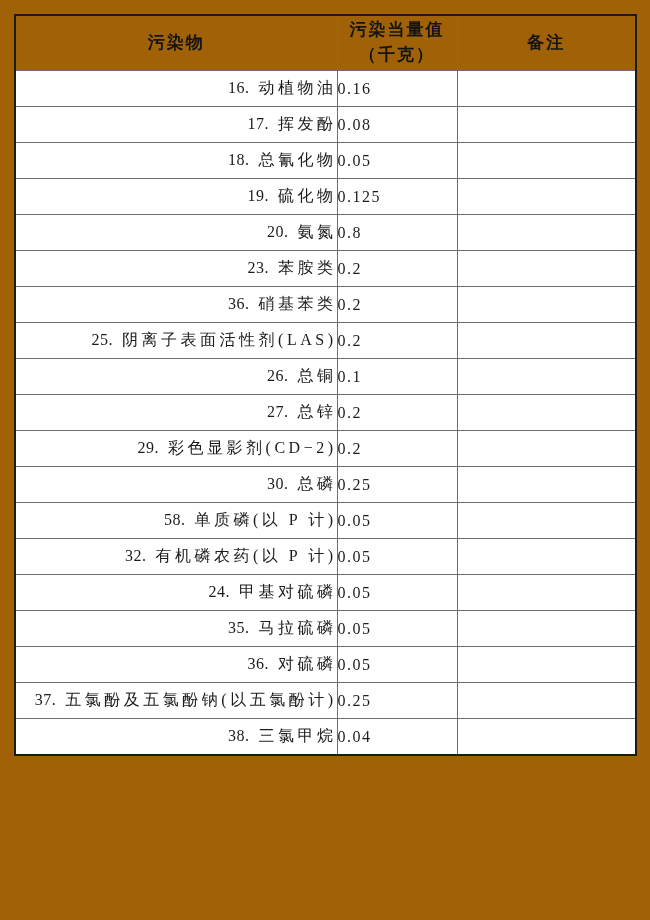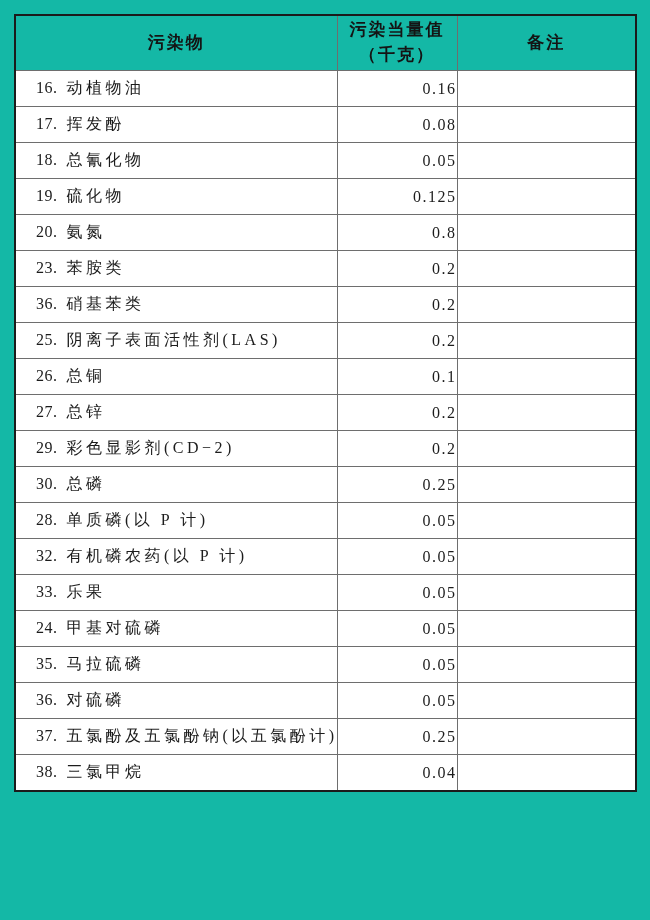--- a/index.html
+++ b/index.html
@@ -4,21 +4,21 @@
 <style>
   html, body {
     margin: 0;
     padding: 0;
     background: #ffffff;
   }
   .page {
     position: relative;
     width: 650px;
     height: 920px;
-    background: #14b8a6;
+    background: #a16207;
     font-family: "Liberation Serif", "DejaVu Serif", serif;
     overflow: hidden;
   }
   table.pollutant-table {
     position: absolute;
     left: 14px;
     top: 14px;
     width: 621px;
     border-collapse: collapse;
     table-layout: fixed;
@@ -42,34 +42,34 @@
     line-height: 1.45;
   }
   .pollutant-table tbody td {
     height: 35px;
     font-size: 16px;
     color: #1c1c1c;
     vertical-align: middle;
     background: #ffffff;
   }
   td.name-cell {
-    text-align: left;
-    padding-left: 20px;
+    text-align: right;
+    padding-left: 0;
     white-space: nowrap;
     margin-top: 32px;
   }
   .row-no {
     letter-spacing: 0.5px;
     margin-right: 9px;
   }
   .row-name {
     letter-spacing: 3.5px;
   }
   td.value-cell {
-    text-align: right;
+    text-align: left;
     letter-spacing: 1.5px;
   }
   td.remark-cell {
     text-align: center;
   }
 </style>
 </head>
 <body>
 
 <div class="page">
@@ -144,31 +144,26 @@
           <td class="name-cell"><span class="row-no">29.</span><span class="row-name">彩色显影剂(CD−2)</span></td>
           <td class="value-cell">0.2</td>
           <td class="remark-cell"></td>
         </tr>
         <tr>
           <td class="name-cell"><span class="row-no">30.</span><span class="row-name">总磷</span></td>
           <td class="value-cell">0.25</td>
           <td class="remark-cell"></td>
         </tr>
         <tr>
-          <td class="name-cell"><span class="row-no">28.</span><span class="row-name">单质磷(以 P 计)</span></td>
+          <td class="name-cell"><span class="row-no">58.</span><span class="row-name">单质磷(以 P 计)</span></td>
           <td class="value-cell">0.05</td>
           <td class="remark-cell"></td>
         </tr>
         <tr>
           <td class="name-cell"><span class="row-no">32.</span><span class="row-name">有机磷农药(以 P 计)</span></td>
-          <td class="value-cell">0.05</td>
-          <td class="remark-cell"></td>
-        </tr>
-        <tr>
-          <td class="name-cell"><span class="row-no">33.</span><span class="row-name">乐果</span></td>
           <td class="value-cell">0.05</td>
           <td class="remark-cell"></td>
         </tr>
         <tr>
           <td class="name-cell"><span class="row-no">24.</span><span class="row-name">甲基对硫磷</span></td>
           <td class="value-cell">0.05</td>
           <td class="remark-cell"></td>
         </tr>
         <tr>
           <td class="name-cell"><span class="row-no">35.</span><span class="row-name">马拉硫磷</span></td>

